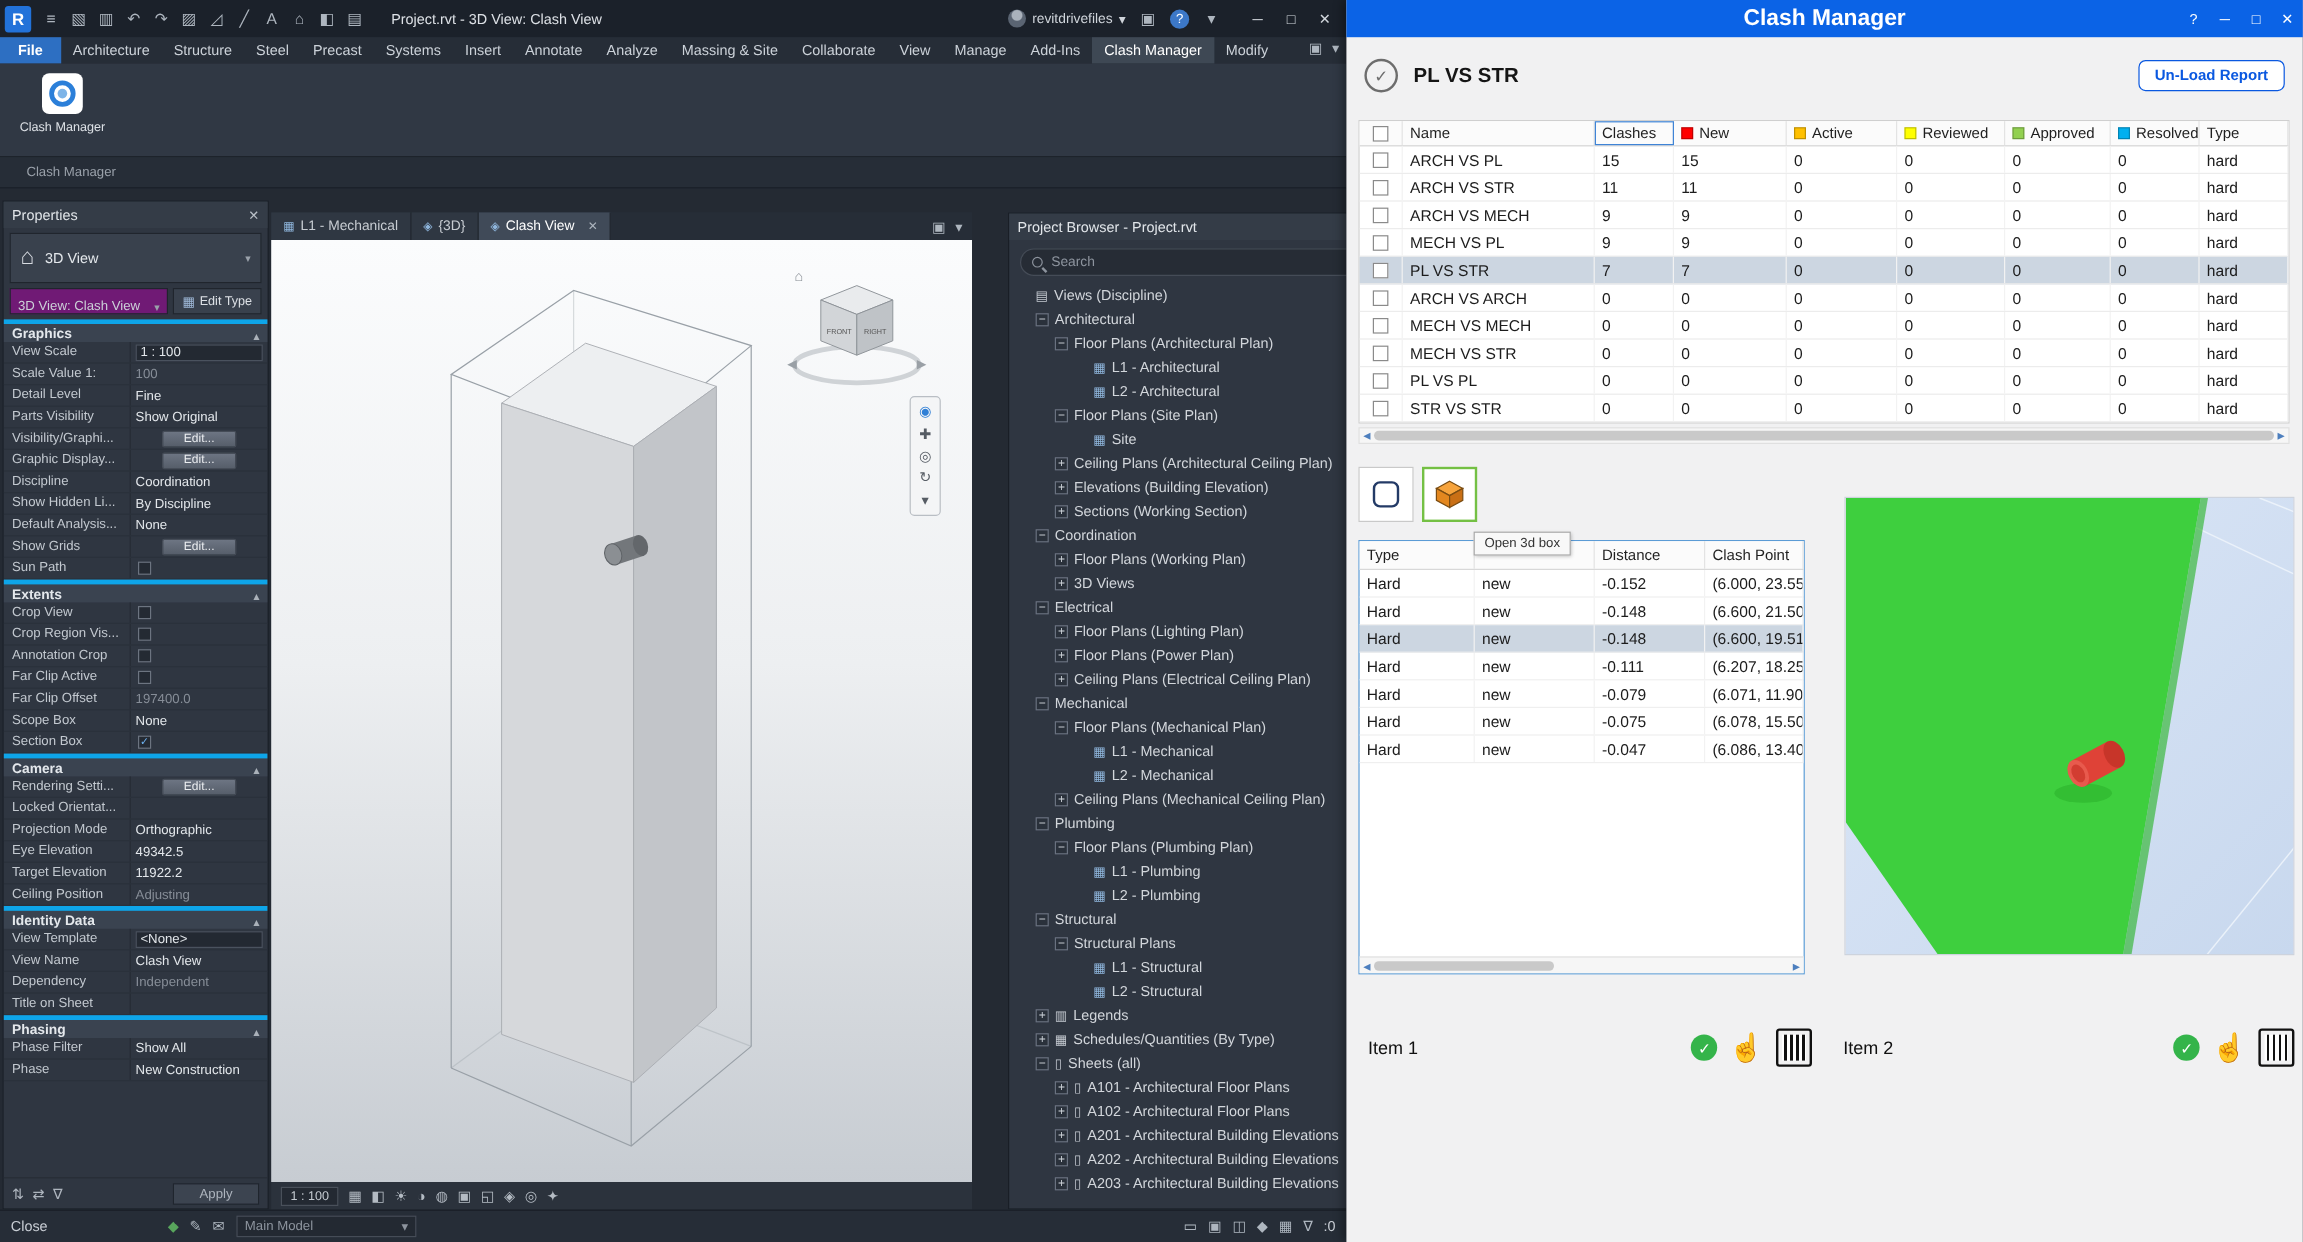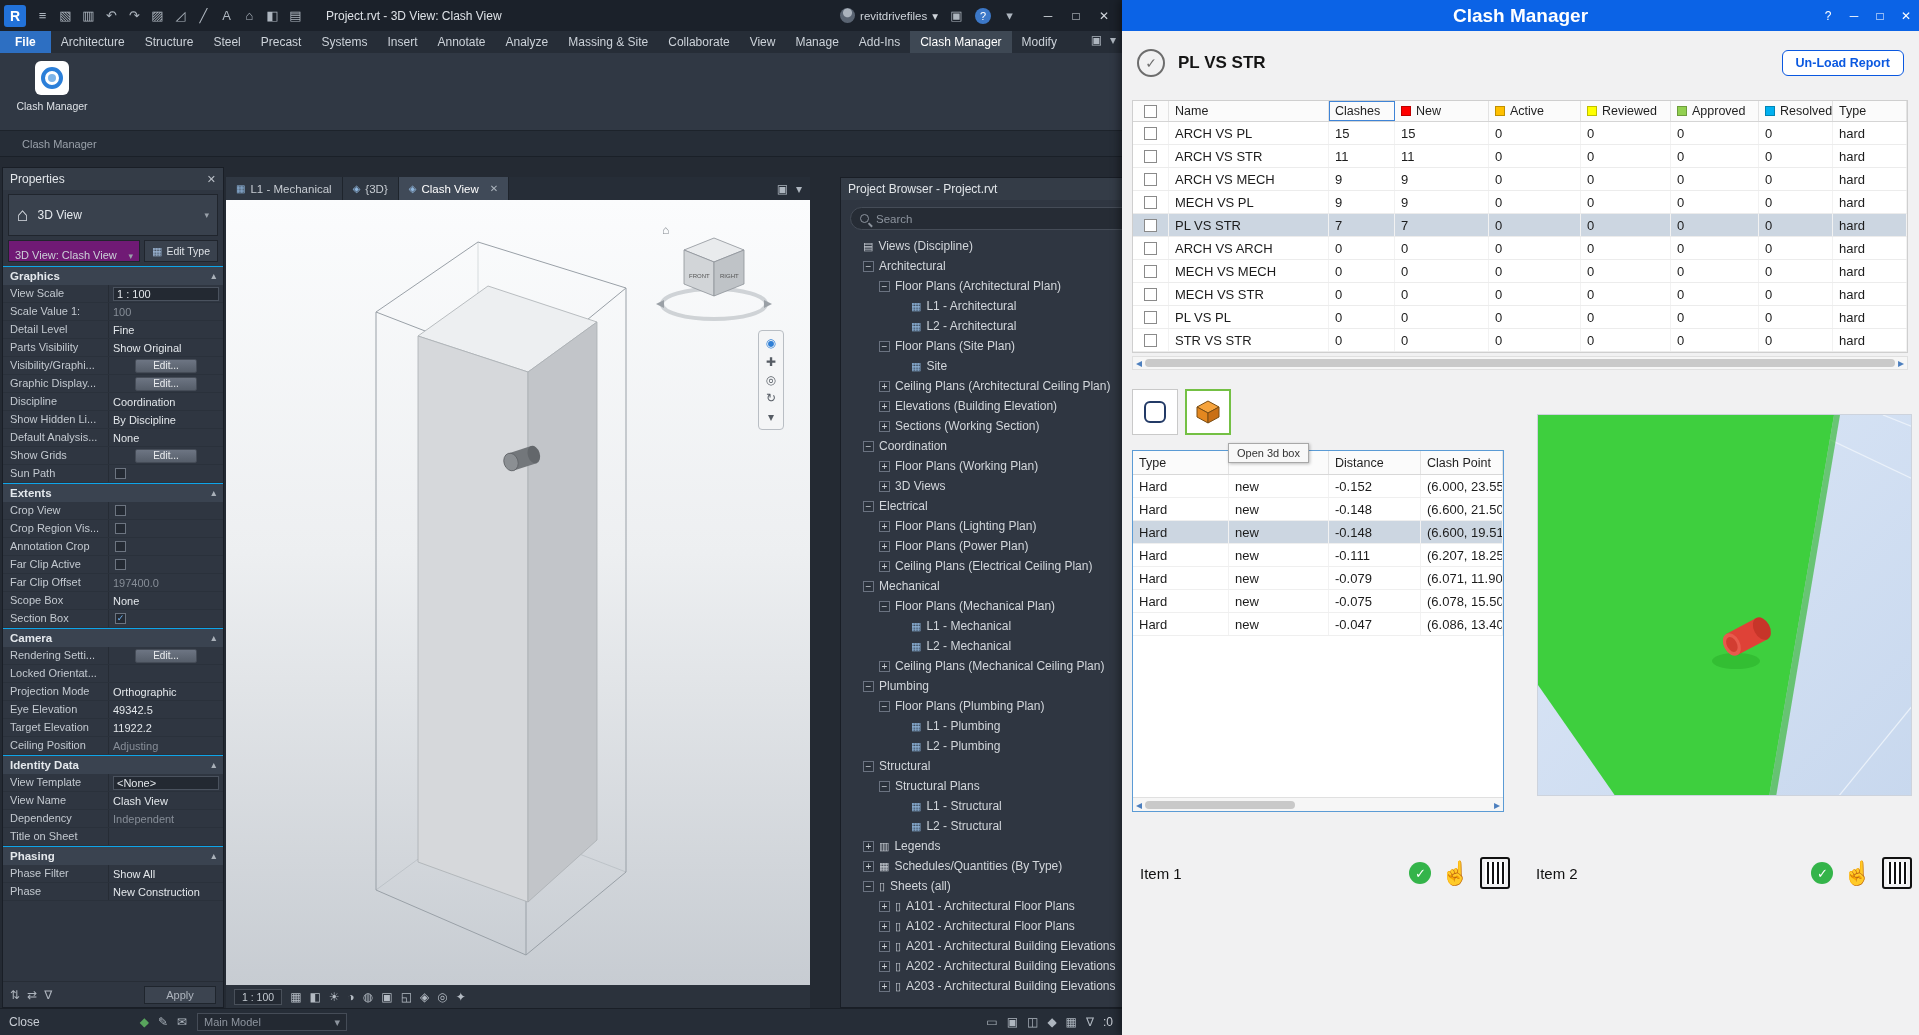--- a/index.html
+++ b/index.html
@@ -36,21 +36,21 @@
 .phead .px{margin-left:auto;font-size:11px;color:#b9bfc7}
 .typebox{margin:4px 5px 2px;height:42px;background:#39414d;border:1px solid #20252d;display:flex;align-items:center;gap:9px;padding:0 8px}
 .thouse{font-size:19px;color:#d8dce2}
 .tname{font-size:12px;color:#e4e8ec}
 .tchev{margin-left:auto;font-size:9px;color:#9aa1aa}
 .viewsel{margin:2px 5px;display:flex;gap:4px;height:22px}
 .vsbox{flex:1;background:#701a75;border:1px solid #20252d;display:flex;align-items:flex-end;gap:4px;padding:0 6px;font-size:11px;overflow:hidden;white-space:nowrap}
 .etbtn{width:74px;background:#39414d;border:1px solid #20252d;display:flex;align-items:center;justify-content:center;gap:4px;font-size:10.5px;color:#dde1e6}
 .eticon{color:#9fb9d8;font-size:11px}
 .prows{flex:1;overflow:hidden;margin-top:2px}
-.sec{height:19px;background:#3a4350;display:flex;align-items:center;padding:0 7px;font-weight:bold;color:#e4e8ec;border-top:1px solid #0ea5e9;font-size:11.5px}
+.sec{height:19px;background:#3a4350;display:flex;align-items:flex-end;padding:0 7px;font-weight:bold;color:#e4e8ec;border-top:4px solid #0ea5e9;font-size:11.5px}
 .sec .sec-ar{margin-left:auto;font-size:9px;color:#aab1b9}
 .prow{height:18px;display:flex;border-bottom:1px solid #2a313b}
 .pl{width:106px;padding:2px 3px 0 7px;color:#c3c9d0;overflow:hidden;white-space:nowrap;border-right:1px solid #262c35;font-size:11px}
 .pv{flex:1;padding:0 4px;display:flex;align-items:center;color:#e3e7eb;overflow:hidden;white-space:nowrap;font-size:11px}
 .pv.muted{color:#868d97}
 .pv-input{flex:1;height:14px;background:#232932;border:1px solid #4a525e;padding:0 3px;display:flex;align-items:center}
 .pv-btn{width:62px;height:14px;background:linear-gradient(#6d7583,#565e6a);border:1px solid #454c57;border-radius:2px;color:#eceef1;display:flex;align-items:center;justify-content:center;font-size:10px;margin:0 auto}
 .pv-check{width:11px;height:11px;border:1px solid #6c7480;background:#242a33;margin-left:2px;font-size:9px;line-height:9px;text-align:center;color:#6fb3f2}
 .pfoot{height:26px;display:flex;align-items:center;gap:7px;padding:0 7px;border-top:1px solid #272d36}
 .pfi{color:#aeb5be;font-size:12px}

